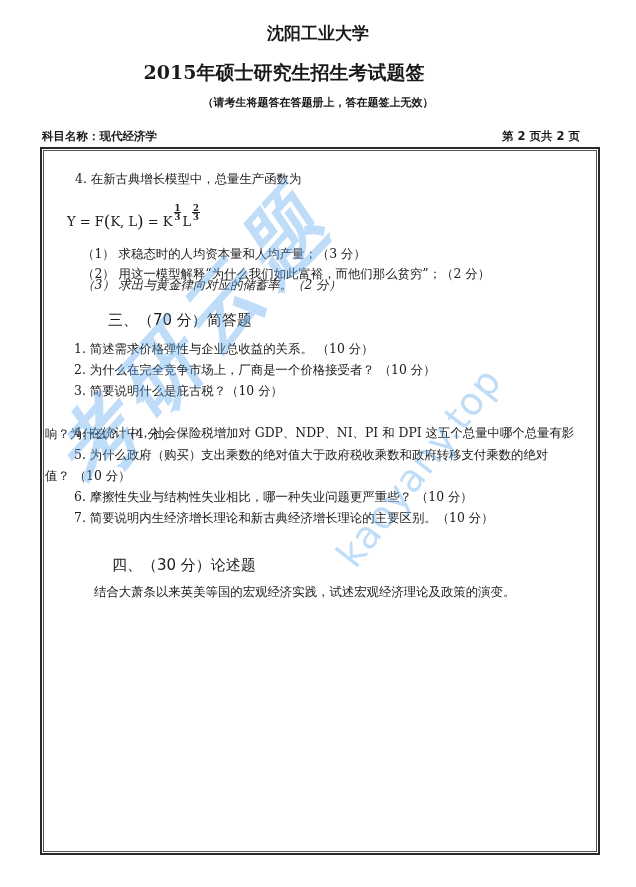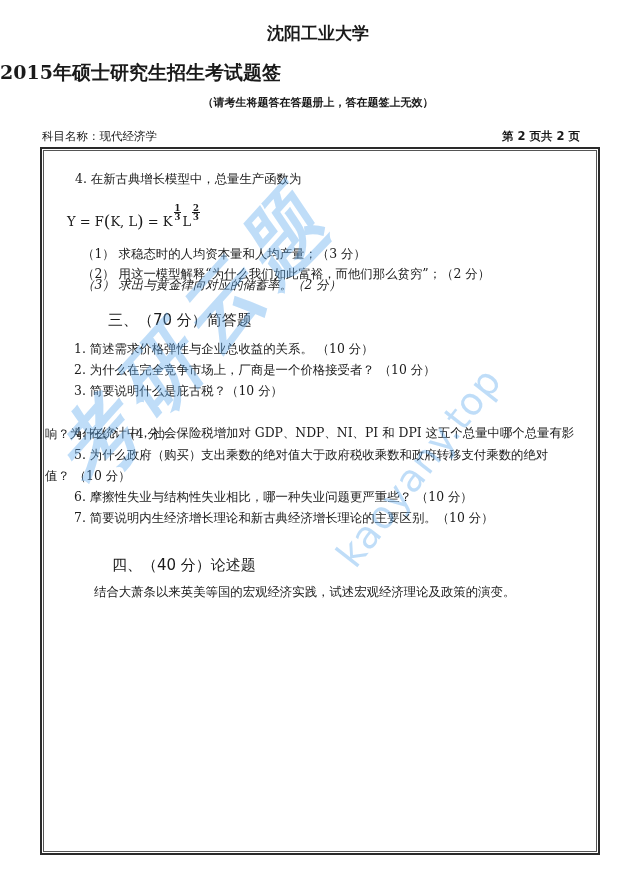--- a/index.html
+++ b/index.html
@@ -19,34 +19,34 @@
 
     .school {
       top: 22px; left: 0; width: 636px;
       text-align: center;
       font-size: 17px;
       font-weight: bold;
       letter-spacing: 0px;
     }
     .exam-title {
       top: 60px; left: 0; width: 568px;
-      text-align: left;
+      text-align: center;
       font-size: 19px;
       font-weight: bold;
     }
     .notice {
       top: 95px; left: 0; width: 636px;
       text-align: center;
       font-size: 11px;
       font-weight: bold;
     }
     .subject {
       top: 129px; left: 42px;
       font-size: 11.5px;
-      font-weight: normal;
+      font-weight: bold;
       font-family: "DejaVu Sans", "Liberation Sans", sans-serif;
     }
     .page-indicator {
       top: 129px; right: 56px;
       font-size: 11.5px;
       font-weight: bold;
       font-family: "DejaVu Sans", "Liberation Sans", sans-serif;
     }
 
     .frame {
@@ -140,17 +140,17 @@
 <div class="abs line" style="top:341px; left:74px;">1. 简述需求价格弹性与企业总收益的关系。  （10 分）</div>
 <div class="abs line" style="top:362px; left:74px;">2. 为什么在完全竞争市场上，厂商是一个价格接受者？  （10 分）</div>
 <div class="abs line" style="top:383px; left:74px;">3. 简要说明什么是庇古税？（10 分）</div>
 <div class="abs line" style="top:425px; left:74px;">4. 在统计中，社会保险税增加对 GDP、NDP、NI、PI 和 DPI 这五个总量中哪个总量有影</div>
 <div class="abs line" style="top:426px; left:45px;">响？为什么？  （4 分）</div>
 <div class="abs line" style="top:447px; left:74px;text-align:center;">5. 为什么政府（购买）支出乘数的绝对值大于政府税收乘数和政府转移支付乘数的绝对</div>
 <div class="abs line" style="top:468px; left:45px;text-align:center;">值？  （10 分）</div>
 <div class="abs line" style="top:489px; left:74px;">6. 摩擦性失业与结构性失业相比，哪一种失业问题更严重些？  （10 分）</div>
 <div class="abs line" style="top:510px; left:74px;">7. 简要说明内生经济增长理论和新古典经济增长理论的主要区别。（10 分）</div>
 
-<div class="abs section-title" style="top:556px; left:80px;">四、（40 分）论述题</div>
+<div class="abs section-title" style="top:556px; left:80px;">四、（30 分）论述题</div>
 <div class="abs line" style="top:584px; left:94px;">结合大萧条以来英美等国的宏观经济实践，试述宏观经济理论及政策的演变。</div>
 
 <div class="wm wm-cn">考研云题</div>
 <div class="wm wm-url">kaoyany.top</div>
 
 </body></html>

